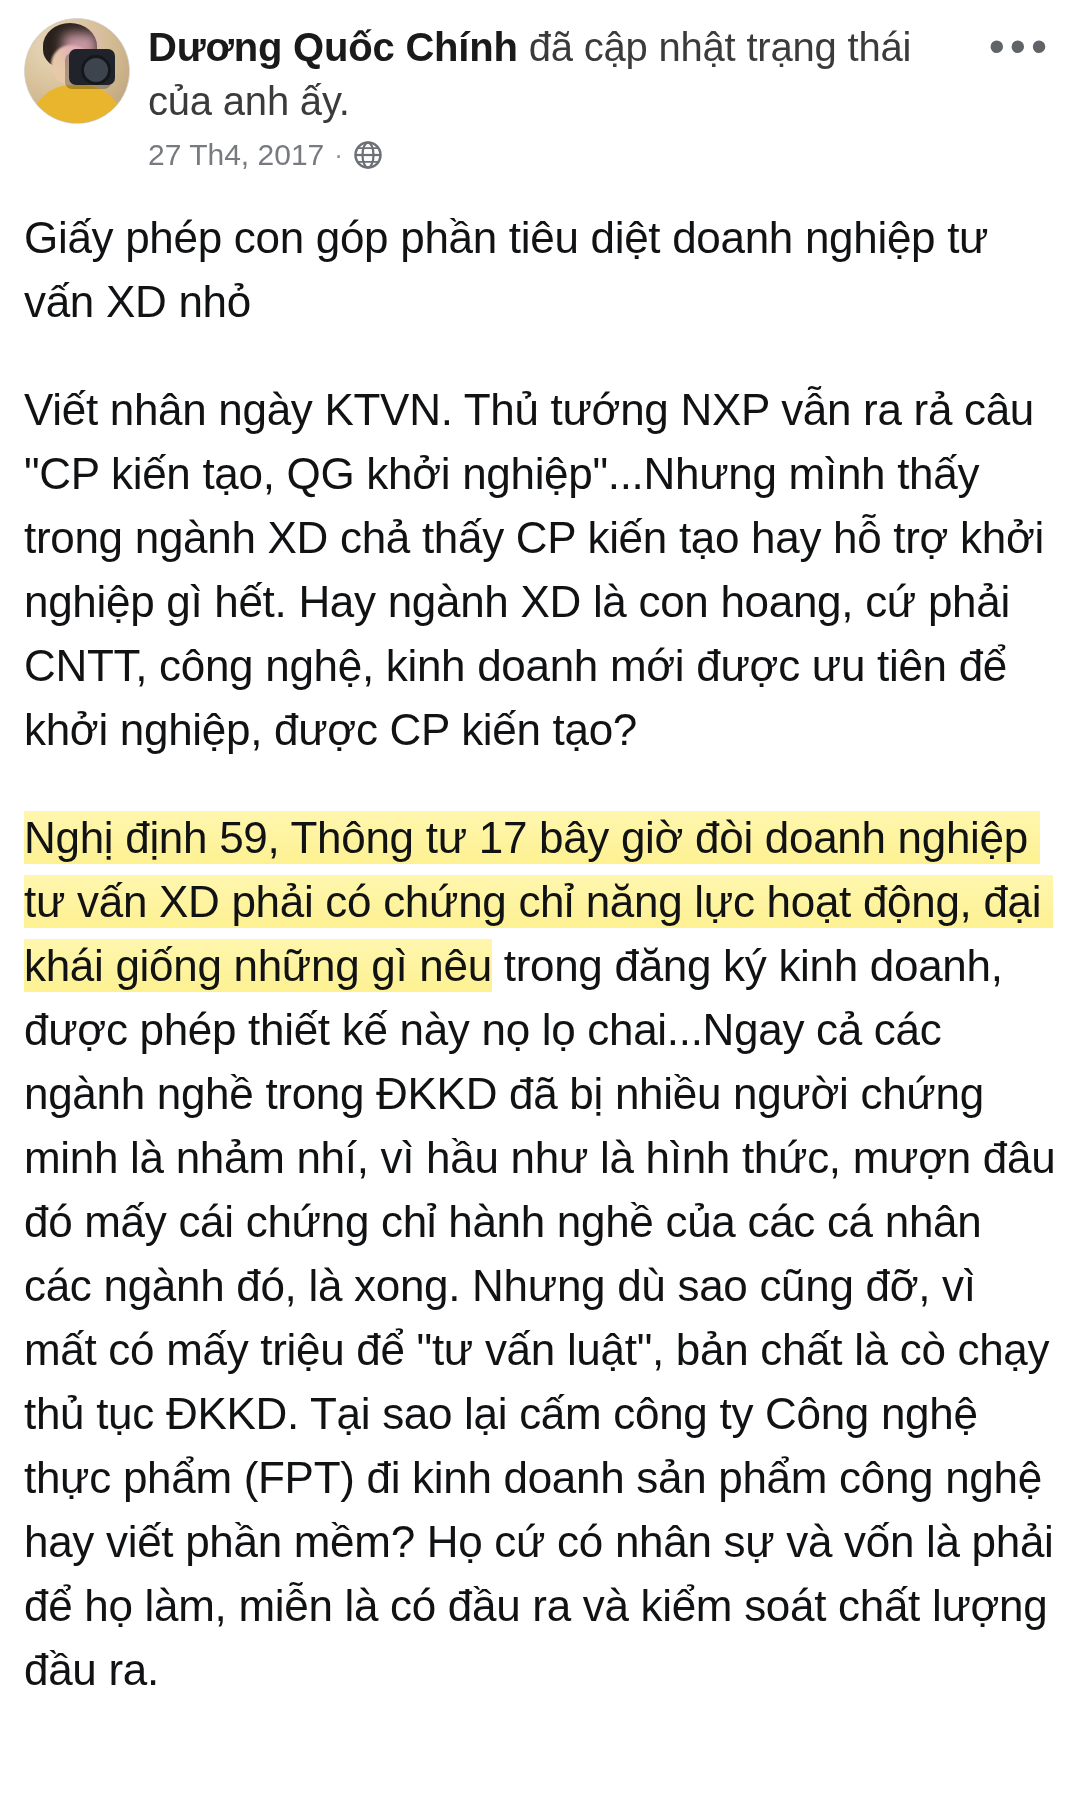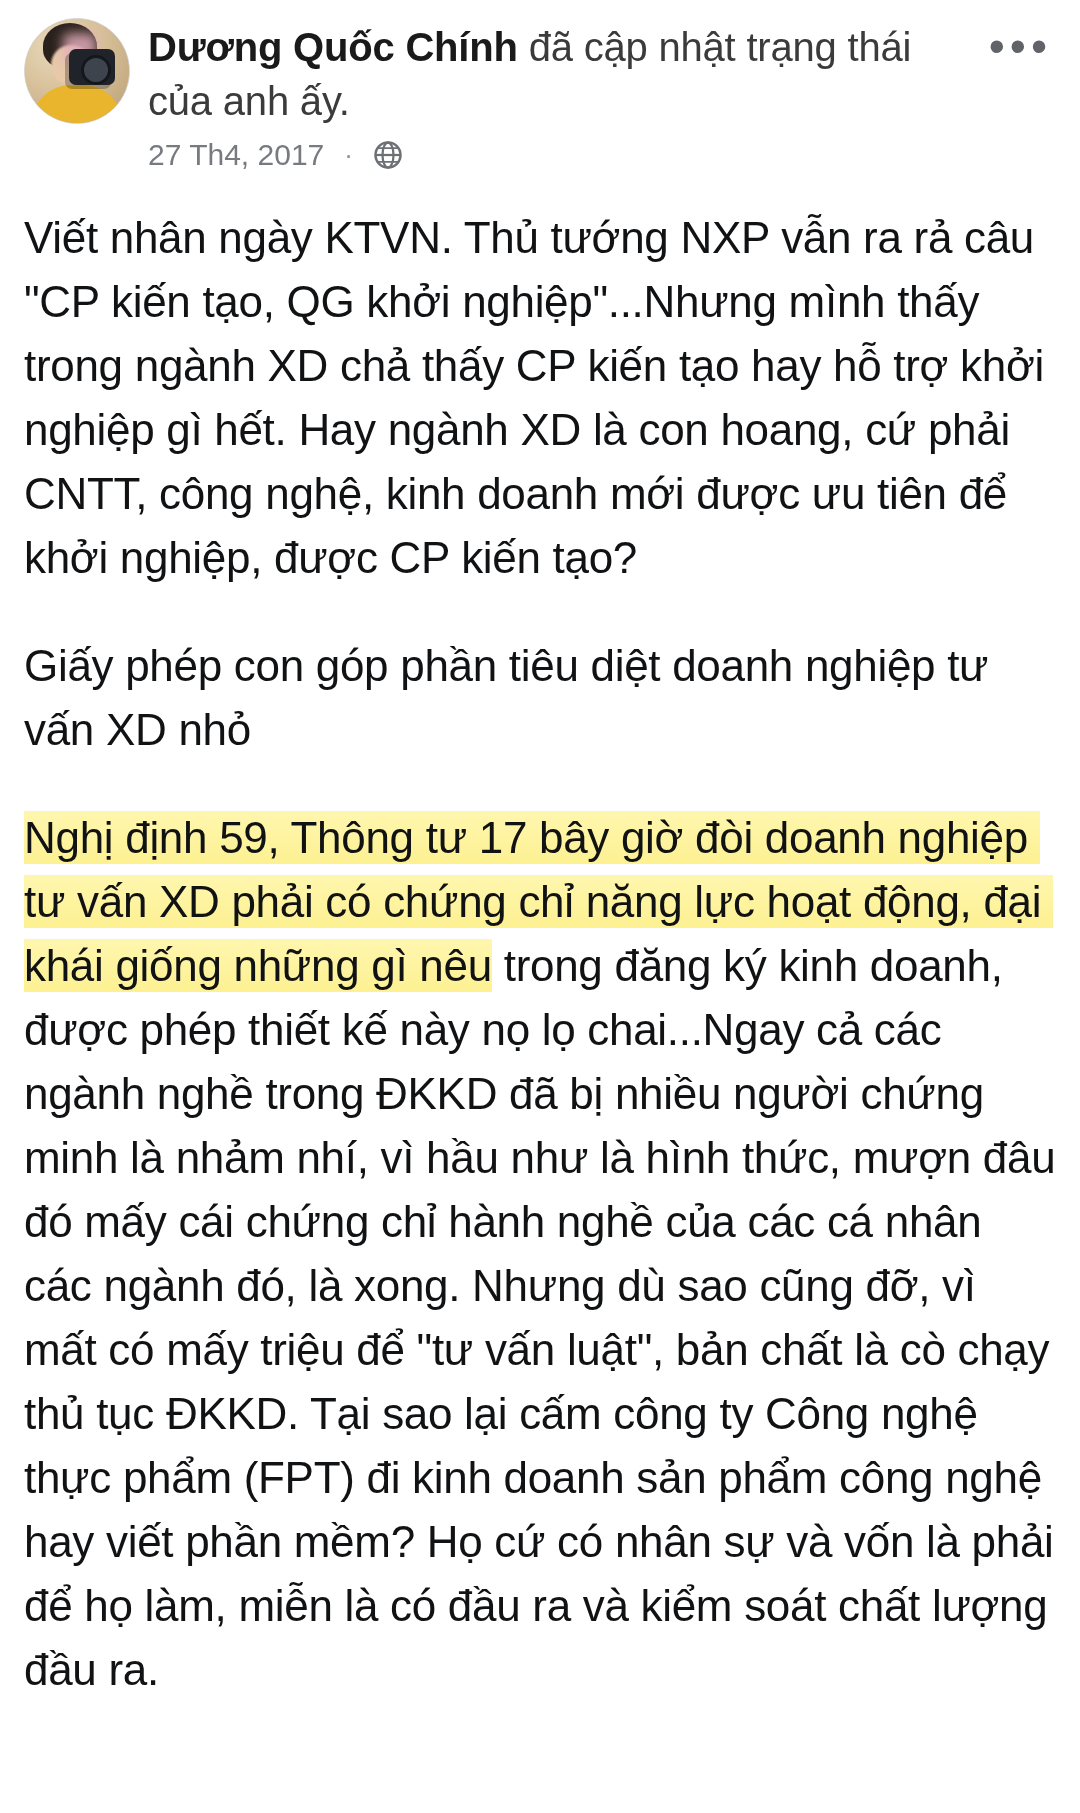--- a/index.html
+++ b/index.html
@@ -113,21 +113,21 @@
     letter-spacing: -0.2px;
   }
   .name-line .author {
     font-weight: bold;
     color: #1a1a1a;
   }
   .meta-line {
     margin-top: 10px;
     display: flex;
     align-items: center;
-    gap: 20px;
+    gap: 10px;
     font-size: 30px;
     color: #777b80;
   }
   .meta-line .dot-sep {
     font-size: 26px;
     color: #8b8f94;
   }
   .globe-icon {
     display: inline-block;
     width: 30px;
@@ -195,18 +195,18 @@
             <line x1="4" y1="17.5" x2="20" y2="17.5" stroke="#6d7176" stroke-width="1.4"></line>
           </svg>
         </span>
       </div>
     </div>
 
     <div class="menu-dots">•••</div>
   </div>
 
   <div class="post-body">
+    <p class="para">Giấy phép con góp phần tiêu diệt doanh nghiệp tư vấn XD nhỏ</p>
     <p class="para">Viết nhân ngày KTVN. Thủ tướng NXP vẫn ra rả câu "CP kiến tạo, QG khởi nghiệp"...Nhưng mình thấy trong ngành XD chả thấy CP kiến tạo hay hỗ trợ khởi nghiệp gì hết. Hay ngành XD là con hoang, cứ phải CNTT, công nghệ, kinh doanh mới được ưu tiên để khởi nghiệp, được CP kiến tạo?</p>
-    <p class="para">Giấy phép con góp phần tiêu diệt doanh nghiệp tư vấn XD nhỏ</p>
     <p class="para"><span class="hl">Nghị định 59, Thông tư 17 bây giờ đòi doanh nghiệp tư vấn XD phải có chứng chỉ năng lực hoạt động, đại khái giống những gì nêu</span><span> trong đăng ký kinh doanh, được phép thiết kế này nọ lọ chai...Ngay cả các ngành nghề trong ĐKKD đã bị nhiều người chứng minh là nhảm nhí, vì hầu như là hình thức, mượn đâu đó mấy cái chứng chỉ hành nghề của các cá nhân các ngành đó, là xong. Nhưng dù sao cũng đỡ, vì mất có mấy triệu để "tư vấn luật", bản chất là cò chạy thủ tục ĐKKD. Tại sao lại cấm công ty Công nghệ thực phẩm (FPT) đi kinh doanh sản phẩm công nghệ hay viết phần mềm? Họ cứ có nhân sự và vốn là phải để họ làm, miễn là có đầu ra và kiểm soát chất lượng đầu ra.</span></p>
   </div>
 
 </div>
 
 </body></html>

